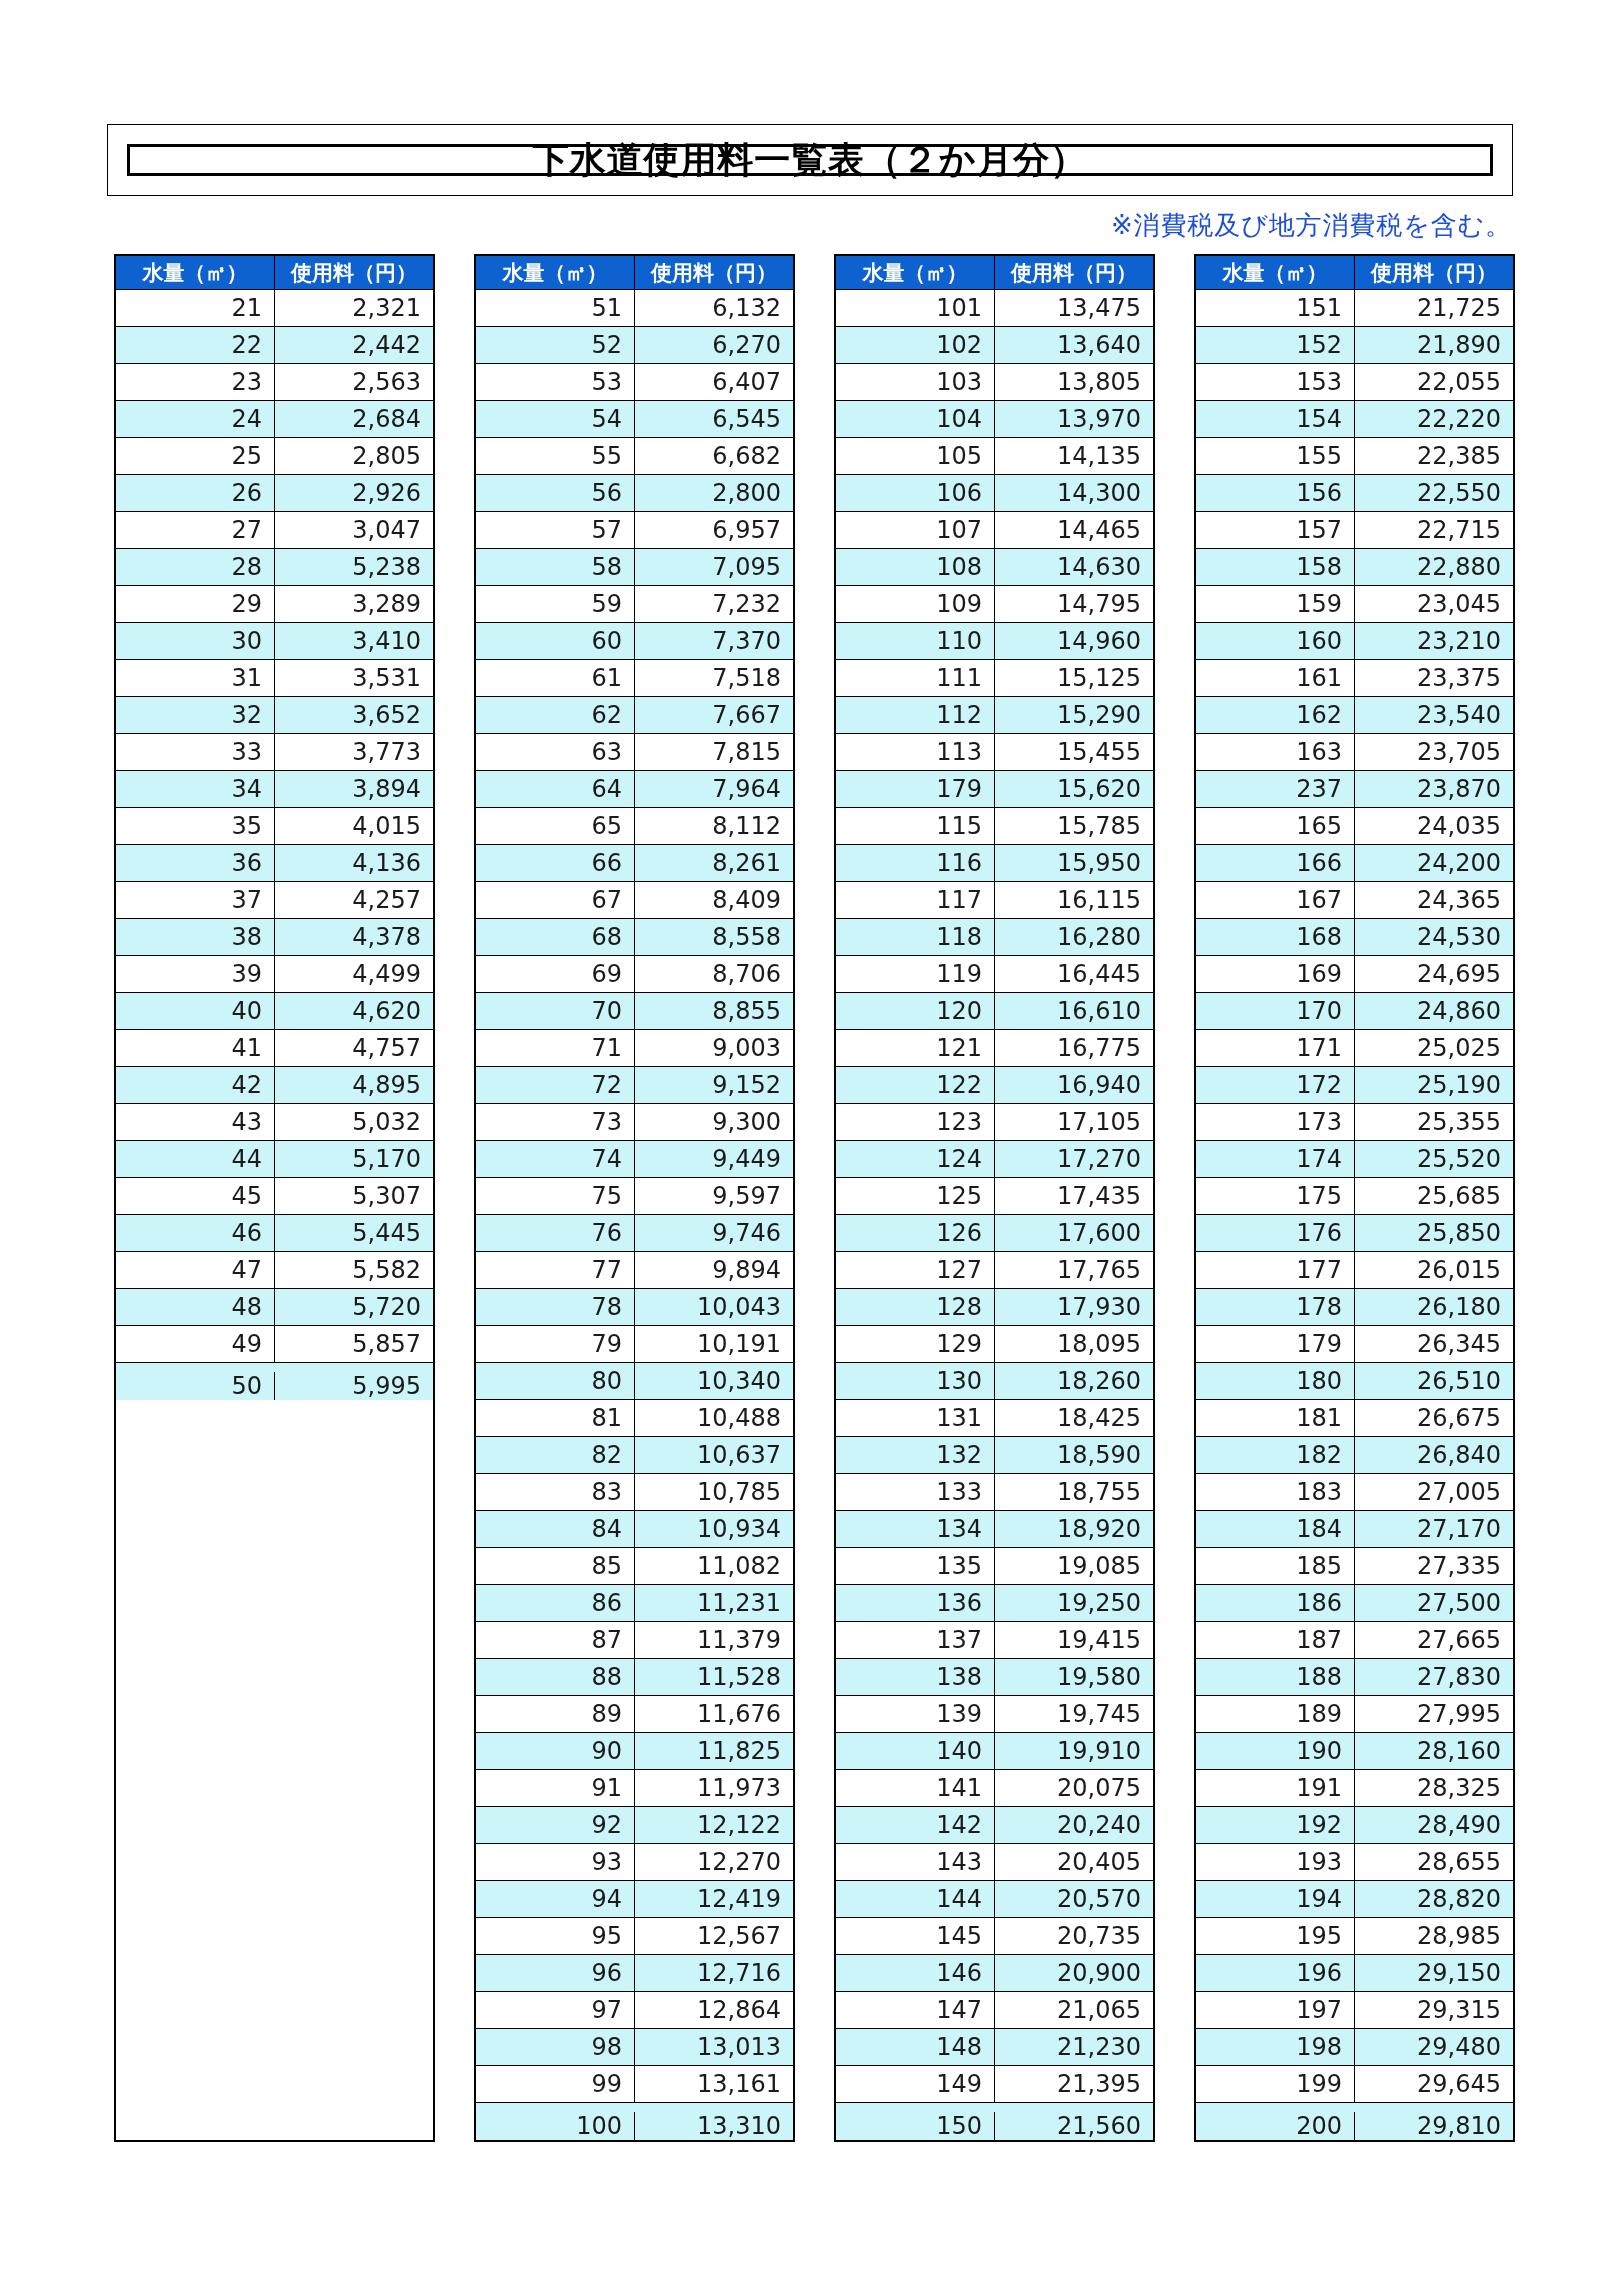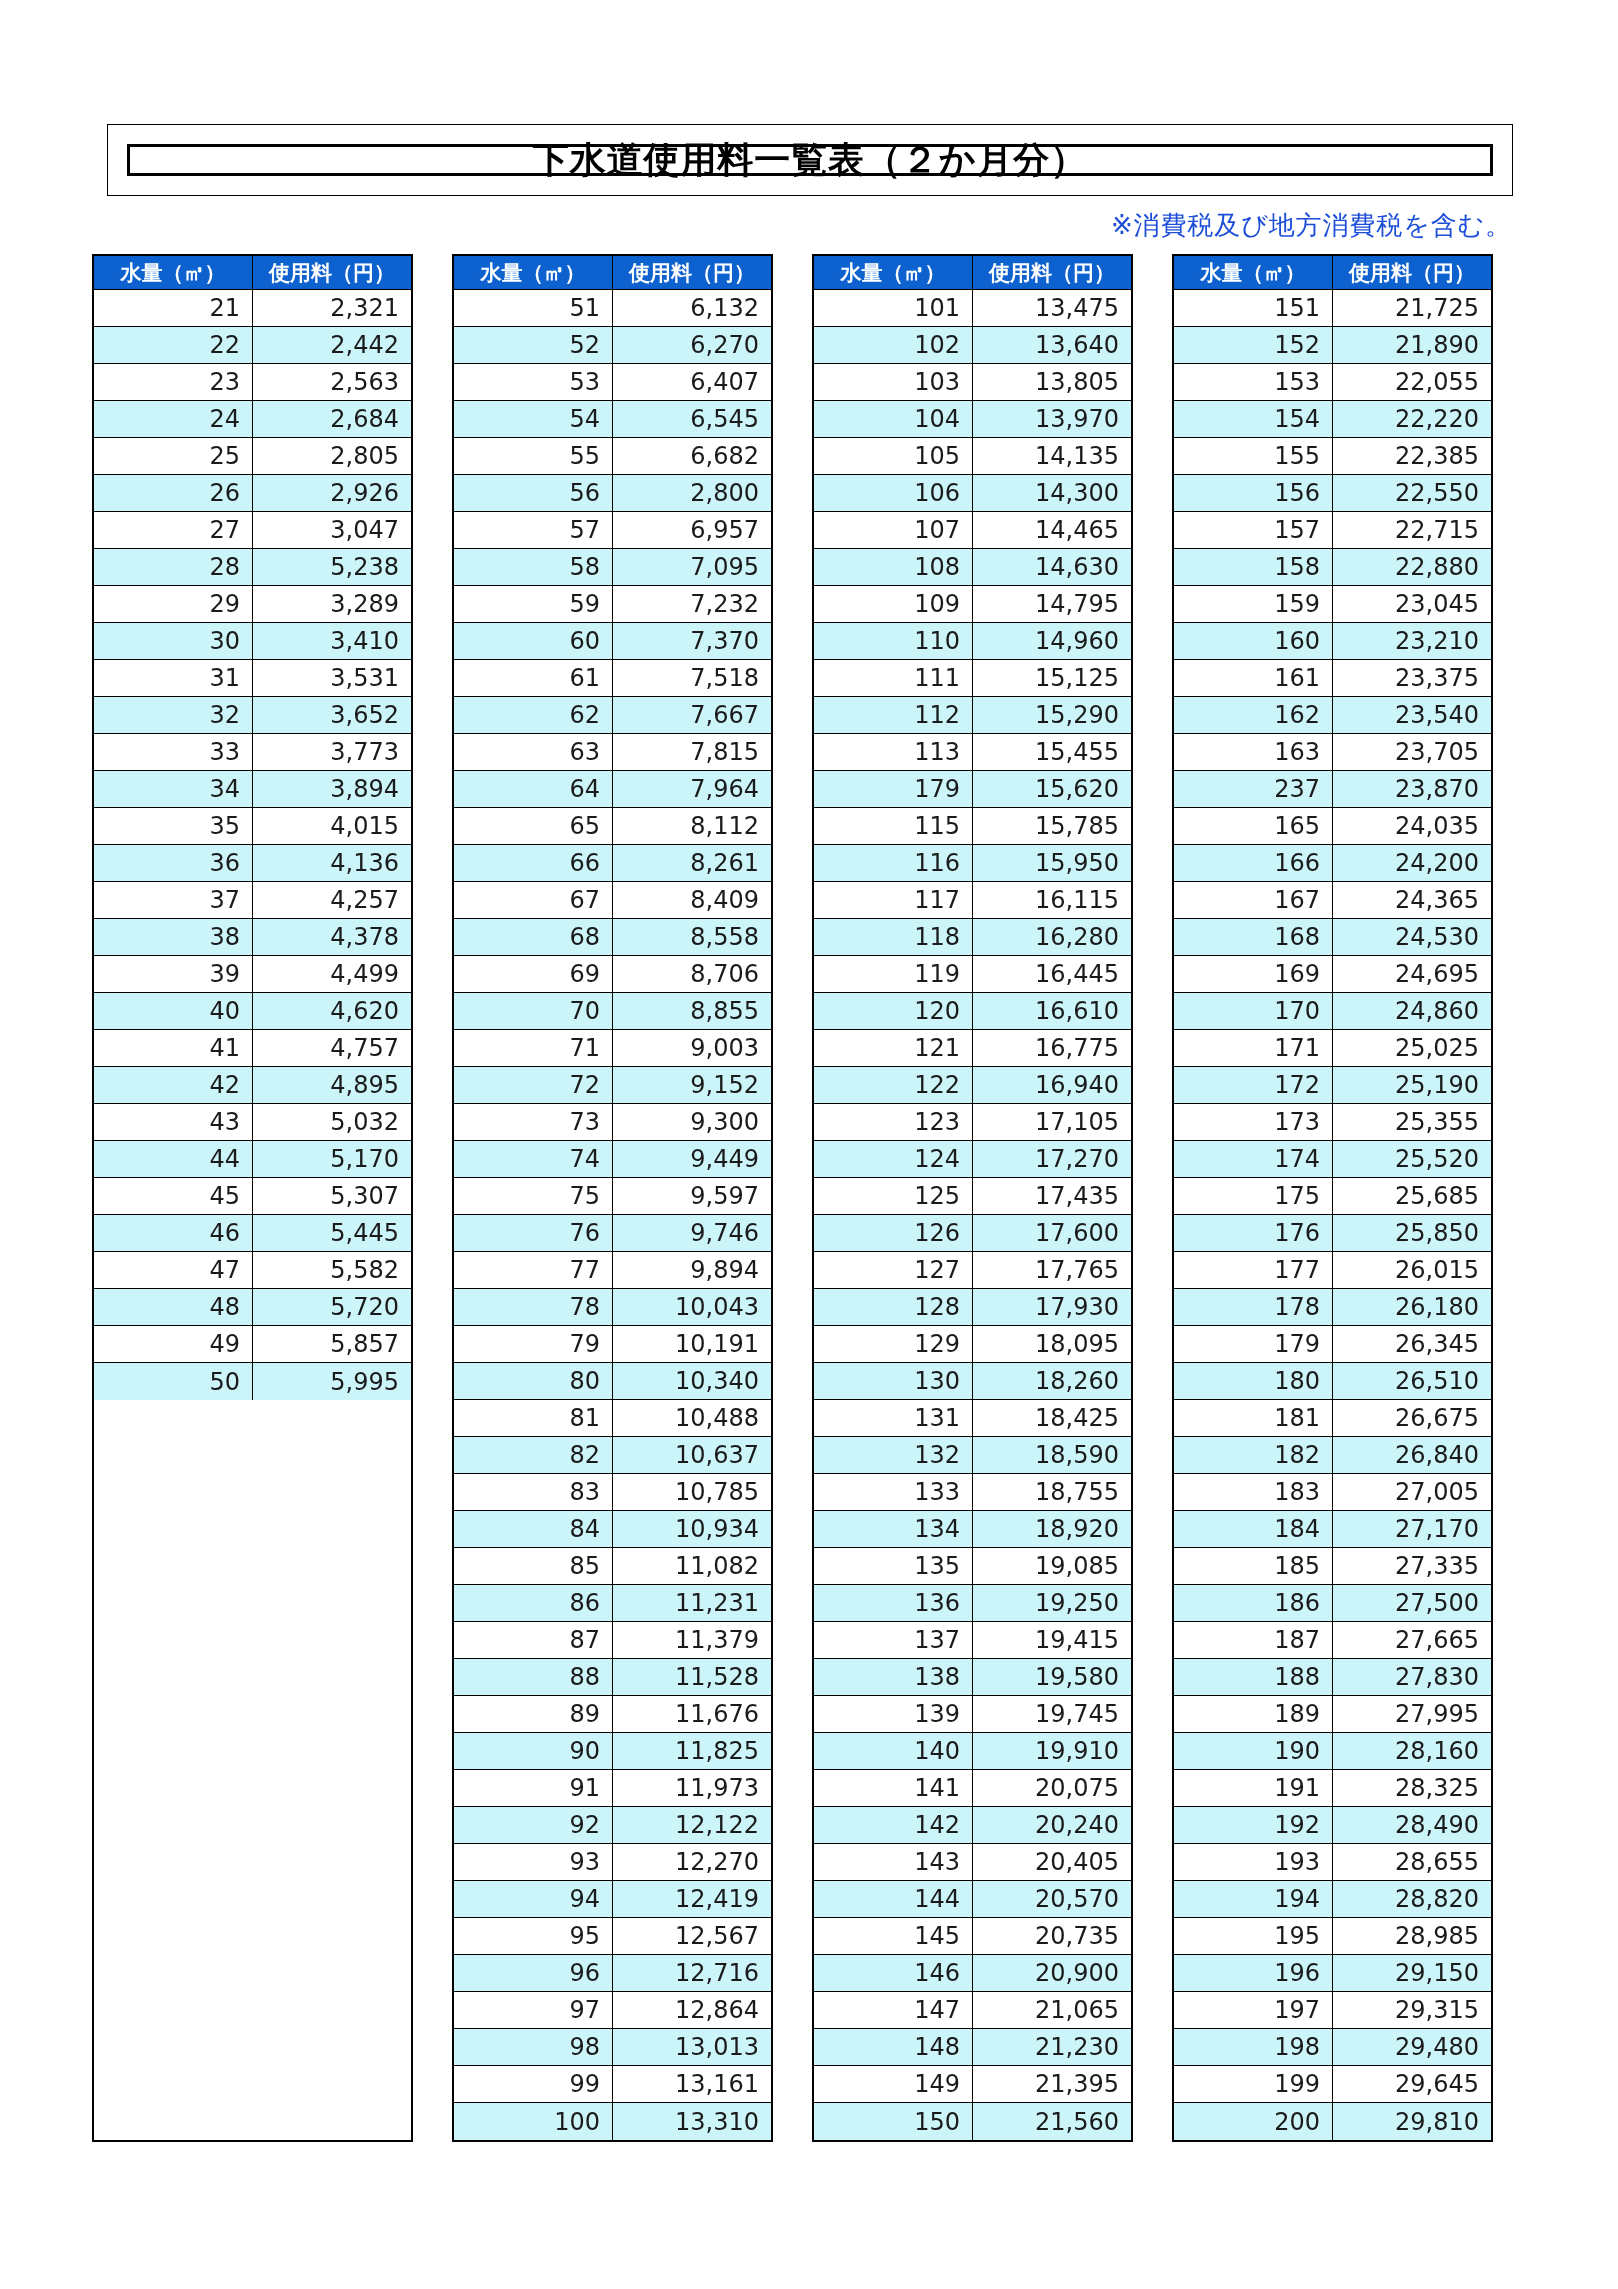--- a/index.html
+++ b/index.html
@@ -26,38 +26,38 @@
     display:flex;align-items:center;justify-content:center;
   }
   .title-text{font-size:36px;font-weight:bold;letter-spacing:0.9px;color:#000;}
 
   .note{
     position:absolute;top:208px;right:106px;width:735px;
     text-align:right;font-size:26px;color:#1d4ed8;letter-spacing:0.9px;
   }
 
   .table-wrap{
-    position:absolute;left:92px;top:254px;width:1406px;
+    position:absolute;left:114px;top:254px;width:1406px;
     display:flex;gap:39px;
   }
   .group{
     width:321px;border:2.8px solid var(--line);background:#ffffff;
     display:flex;flex-direction:column;
   }
   .hdr{display:flex;height:34px;border-bottom:1.8px solid var(--line);}
   .hdr-cell{
     flex:1;background:var(--hdr-bg);color:#ffffff;font-weight:bold;
     display:flex;align-items:center;justify-content:center;
     font-size:21px;letter-spacing:0px;white-space:nowrap;overflow:hidden;
   }
   .hdr-cell + .hdr-cell{border-left:1.8px solid var(--line);}
 
   .row{display:flex;height:37px;border-bottom:1.8px solid var(--line);background:#ffffff;}
   .row.band{background:var(--band);}
-  .row:last-child{border-bottom:none;}
+  .row:last-child{border-bottom:none;align-items:flex-end;}
   .cell{
     flex:1;display:flex;align-items:center;justify-content:flex-end;
     padding-right:12px;font-size:24px;color:var(--ink);
     overflow:hidden;white-space:nowrap;
   }
   .cell + .cell{border-left:1.8px solid var(--line);}
 
   .merged{display:flex;height:735px;border-bottom:1.8px solid var(--line);background:var(--band);}
   .merged .cell{align-items:center;}
 </style>

